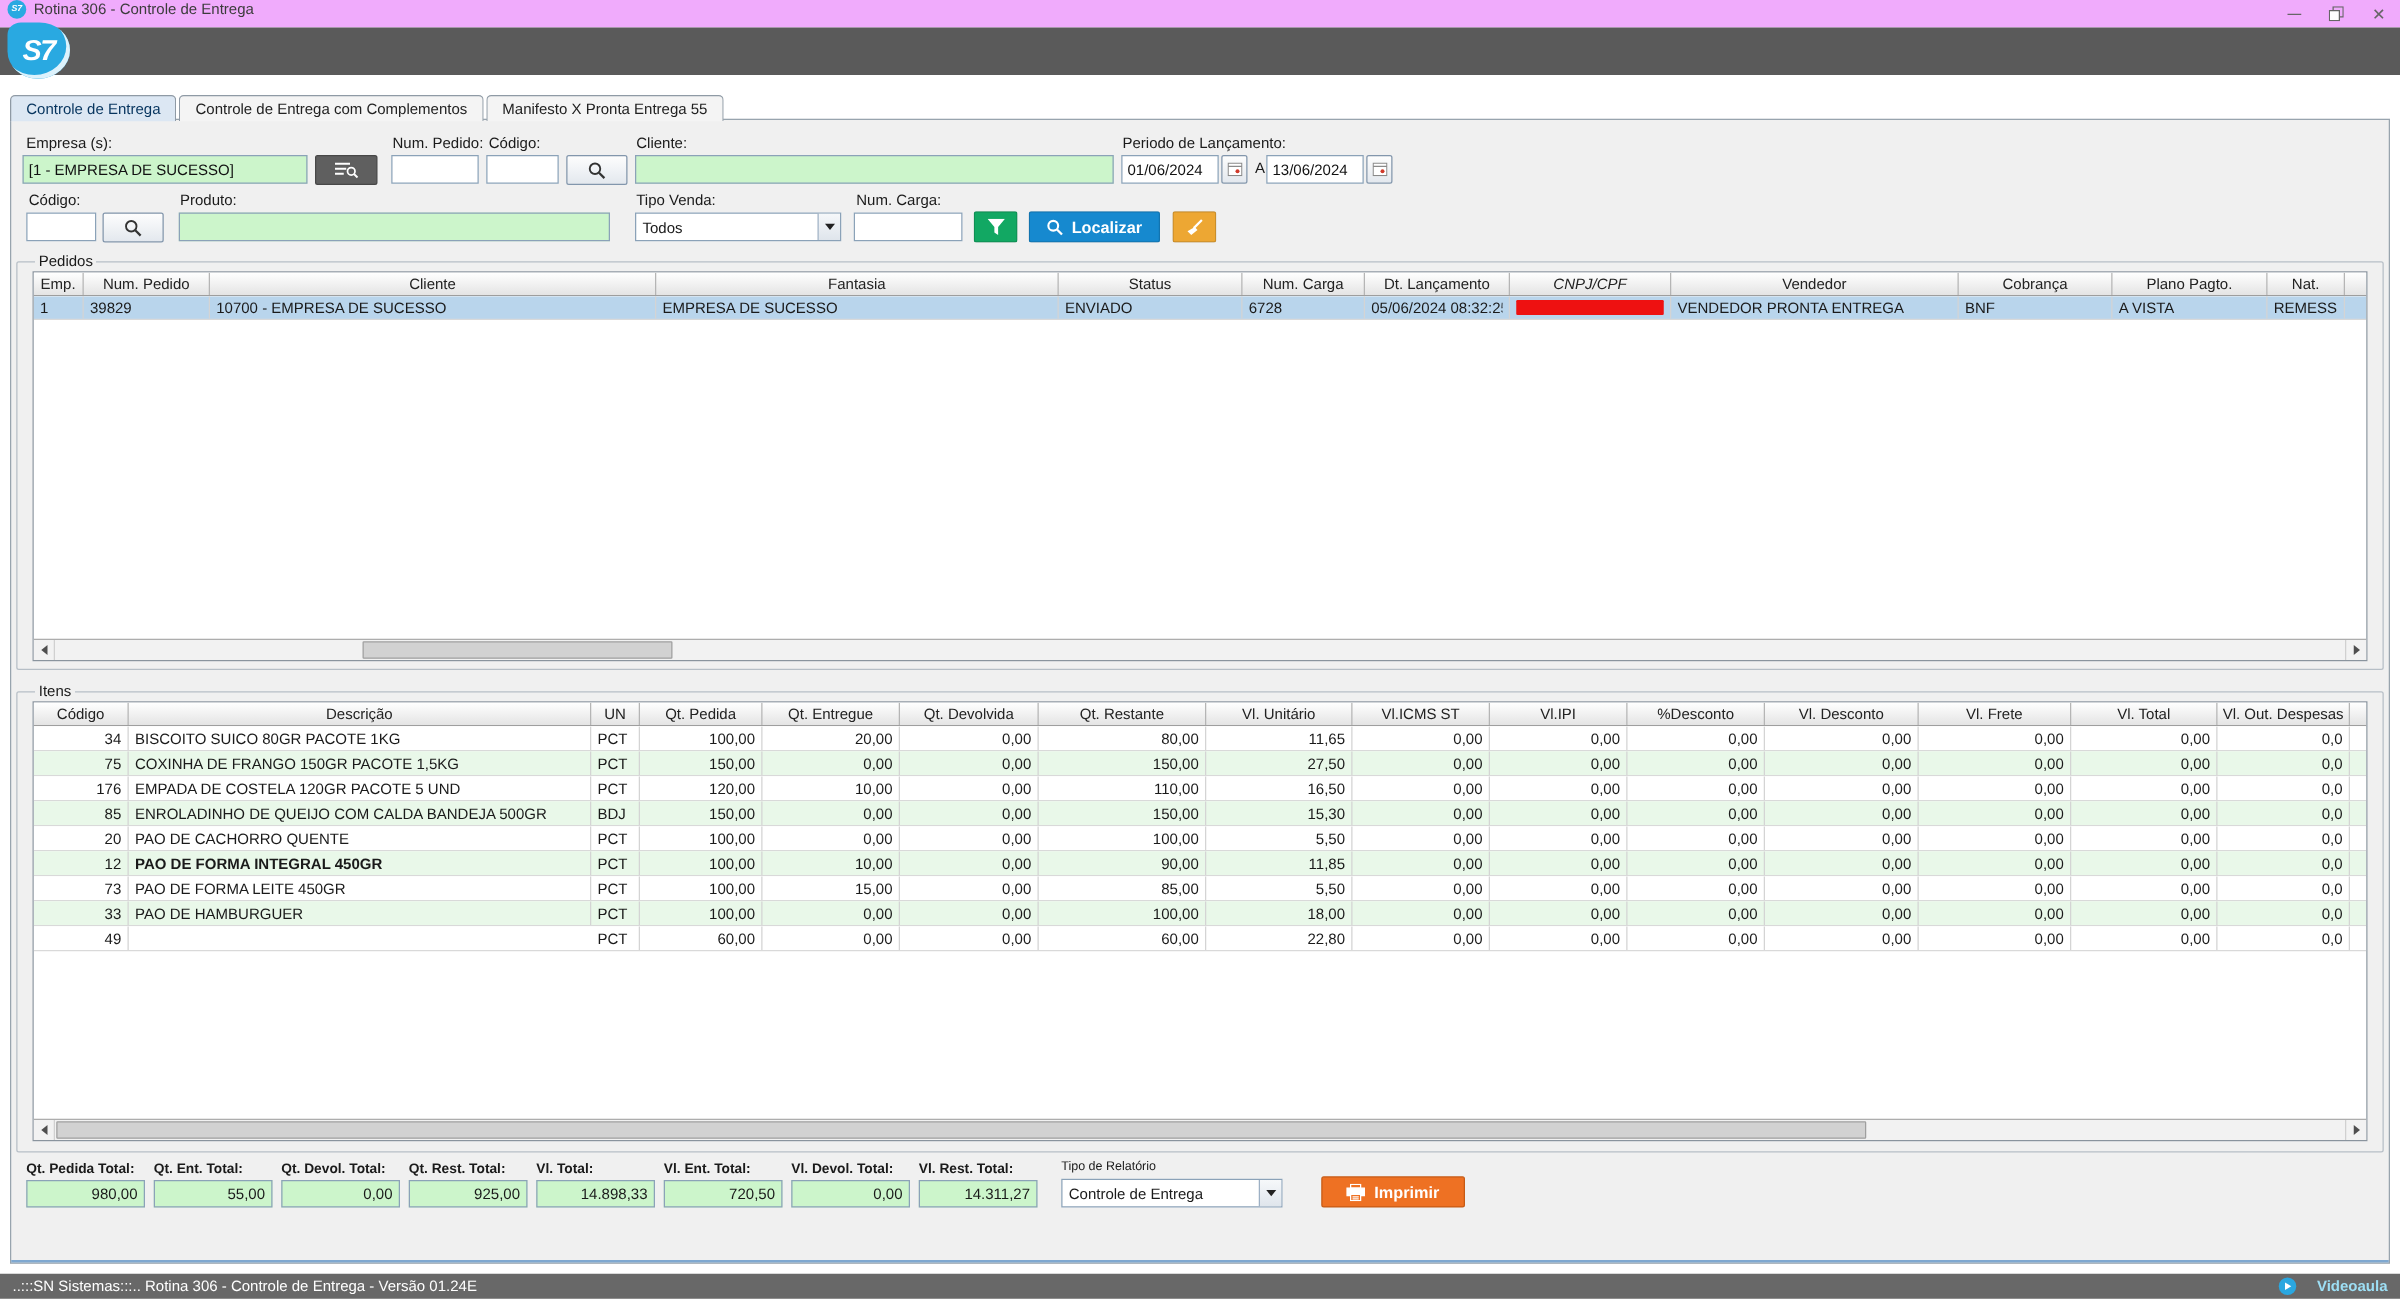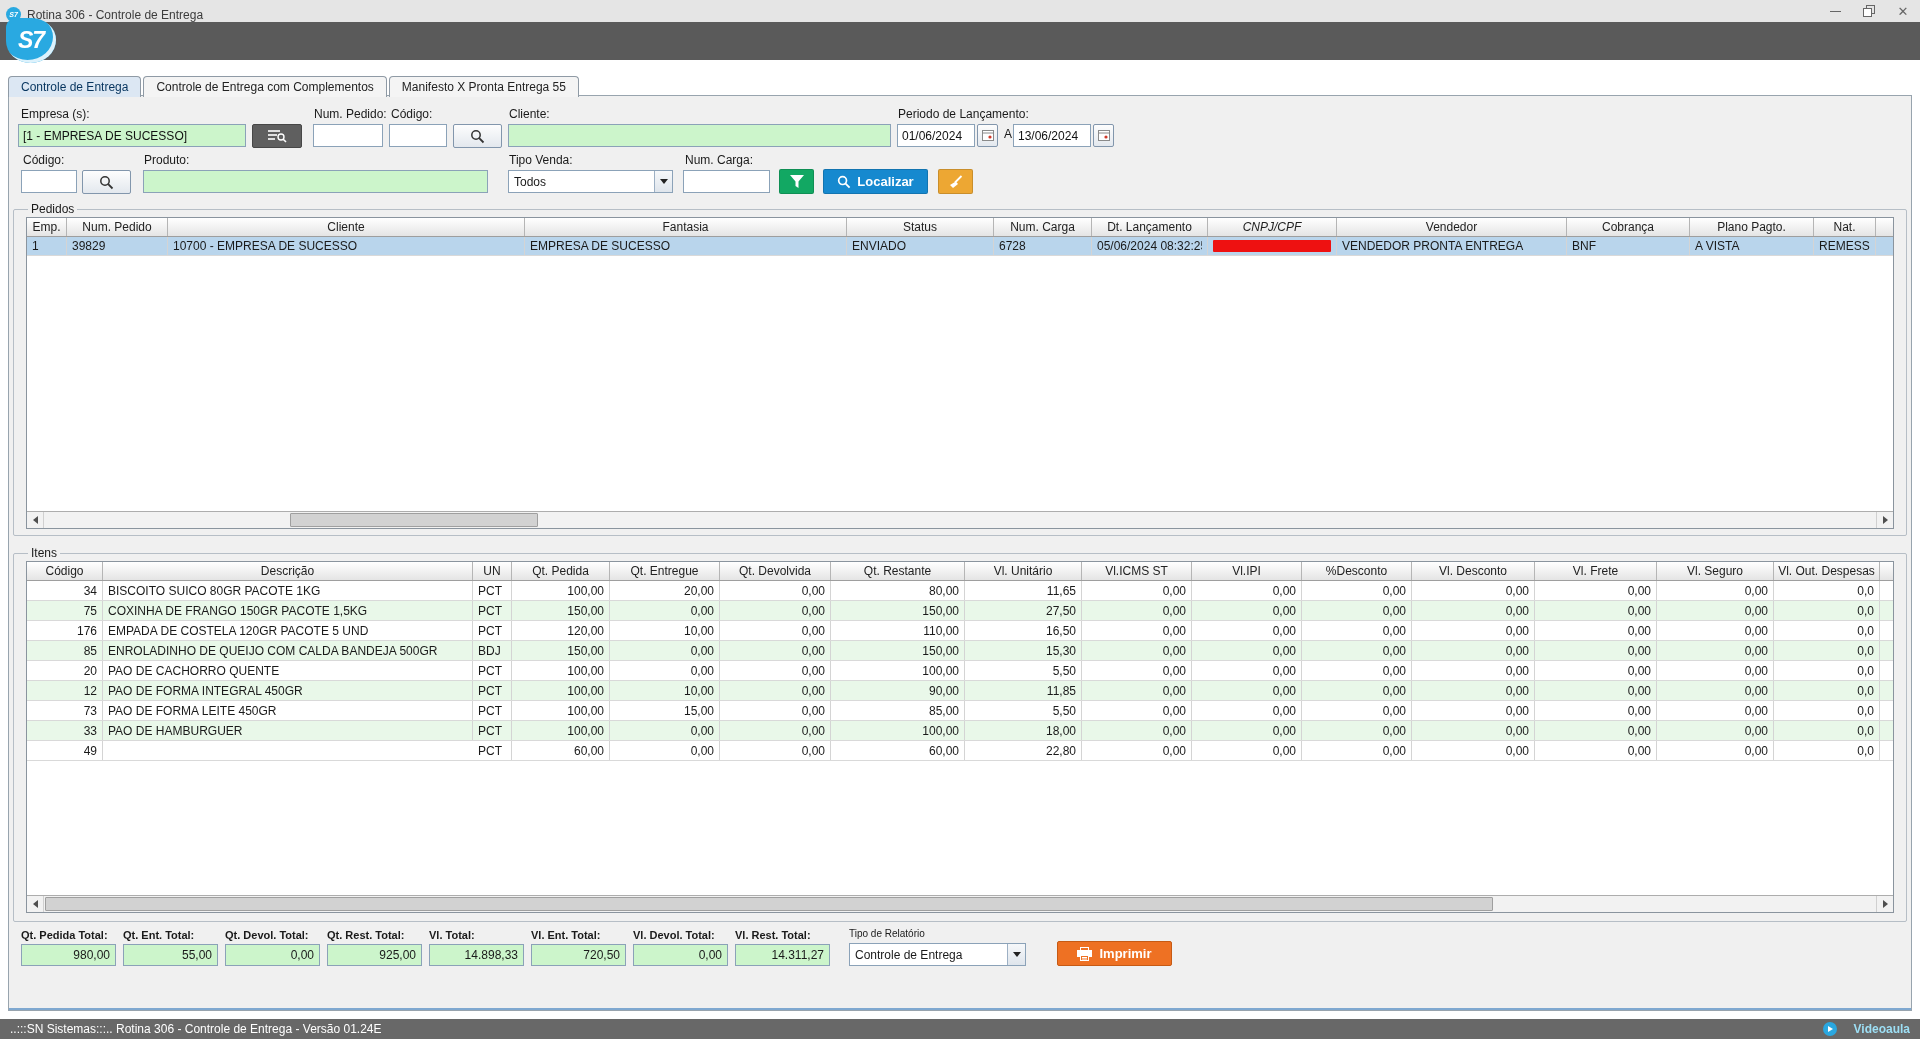--- a/index.html
+++ b/index.html
@@ -1,20 +1,20 @@
 <!DOCTYPE html>
 <html><head>
 <meta charset="utf-8">
 <style>
   * { box-sizing: border-box; margin: 0; padding: 0; }
   html,body { width:1920px; height:1039px; overflow:hidden; background:#fff;
     font-family:"Liberation Sans", sans-serif; font-size:12px; color:#1a1a1a; }
 
   
-  .titlebar { height:22px; display:flex; align-items:flex-end; padding-left:6px; background:#e5e5e5; }
+  .titlebar { height:22px; display:flex; align-items:flex-start; padding-left:6px; background:#f0abfc; }
   .app-icon { width:15px; height:15px; border-radius:50%; background:#29a9e1; color:#fff;
     font-size:7px; font-weight:bold; font-style:italic; display:flex; align-items:center; justify-content:center; }
   .titlebar .t-text { margin-left:6px; color:#3c3c3c; font-size:12px; }
   .win-btns { margin-left:auto; display:flex; height:100%; }
   .win-btn { width:34px; height:100%; display:flex; align-items:center; justify-content:center; color:#666; }
   .min-glyph { width:11px; border-bottom:1px solid #666; }
   .close-glyph { font-size:13px; line-height:1; }
 
   
   .banner { height:38px; background:#5a5a5a; position:relative; }
@@ -304,21 +304,21 @@
           <div class="hcell" style="width: 98px;">Qt. Pedida</div>
           <div class="hcell" style="width: 110px;">Qt. Entregue</div>
           <div class="hcell" style="width: 111px;">Qt. Devolvida</div>
           <div class="hcell" style="width: 134px;">Qt. Restante</div>
           <div class="hcell" style="width: 117px;">Vl. Unitário</div>
           <div class="hcell" style="width: 110px;">Vl.ICMS ST</div>
           <div class="hcell" style="width: 110px;">Vl.IPI</div>
           <div class="hcell" style="width: 110px;">%Desconto</div>
           <div class="hcell" style="width: 123px;">Vl. Desconto</div>
           <div class="hcell" style="width: 122px;">Vl. Frete</div>
-          <div class="hcell" style="width: 117px;">Vl. Seguro</div>
+          <div class="hcell" style="width: 117px;">Vl. Total</div>
           <div class="hcell" style="width: 106px;">Vl. Out. Despesas</div>
         </div>
       <div class="gbody">
           <div class="trow">
             <div class="cell" style="width: 76px;">
               <span style="text-align: right;">34</span>
             </div>
             <div class="cell" style="width: 370px;">
               <span style="text-align: left;">BISCOITO SUICO 80GR PACOTE 1KG</span>
             </div>
@@ -547,21 +547,21 @@
               <span style="text-align: right;">0,00</span>
             </div>
             <div class="cell" style="width: 106px;">
               <span style="text-align: right;">0,0</span>
             </div>
           </div>
           <div class="trow alt">
             <div class="cell" style="width: 76px;">
               <span style="text-align: right;">12</span>
             </div>
-            <div class="cell" style="width: 370px;">
+            <div class="cell" style="width: 370px; font-weight: bold;">
               <span style="text-align: left;">PAO DE FORMA INTEGRAL 450GR</span>
             </div>
             <div class="cell" style="width: 39px;">
               <span style="text-align: left;">PCT</span>
             </div>
             <div class="cell" style="width: 98px;">
               <span style="text-align: right;">100,00</span>
             </div>
             <div class="cell" style="width: 110px;">
               <span style="text-align: right;">10,00</span>

